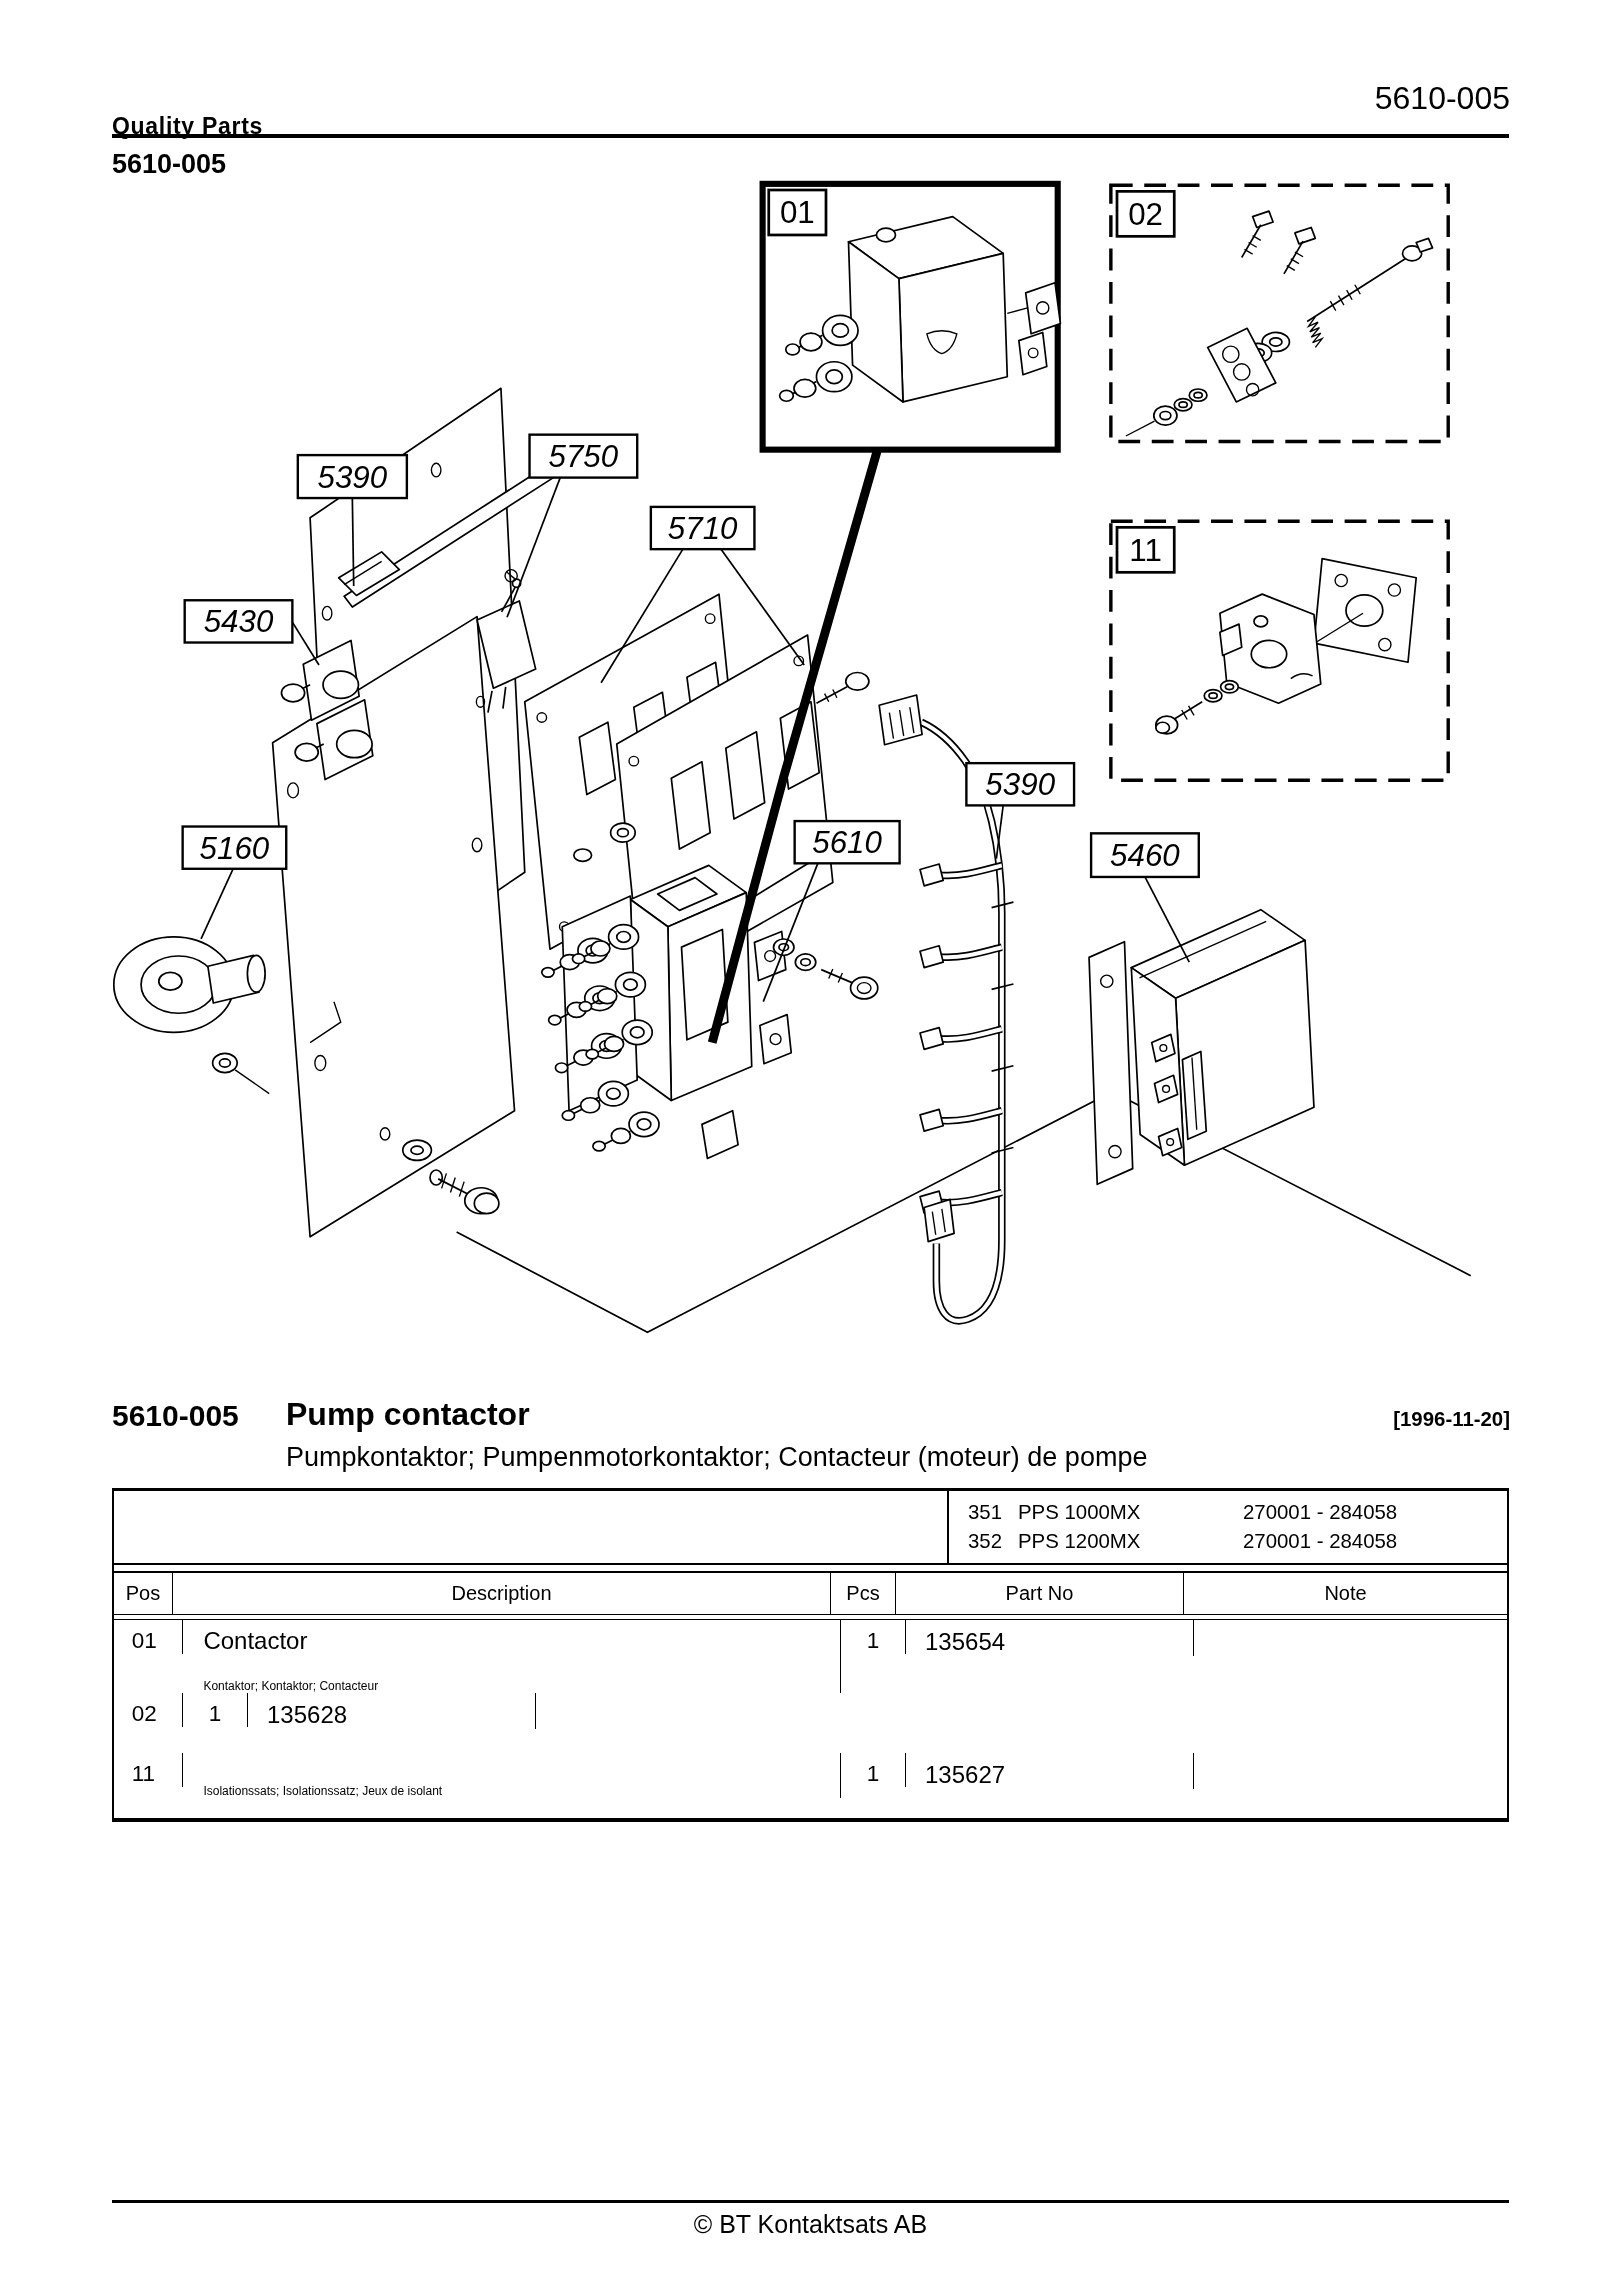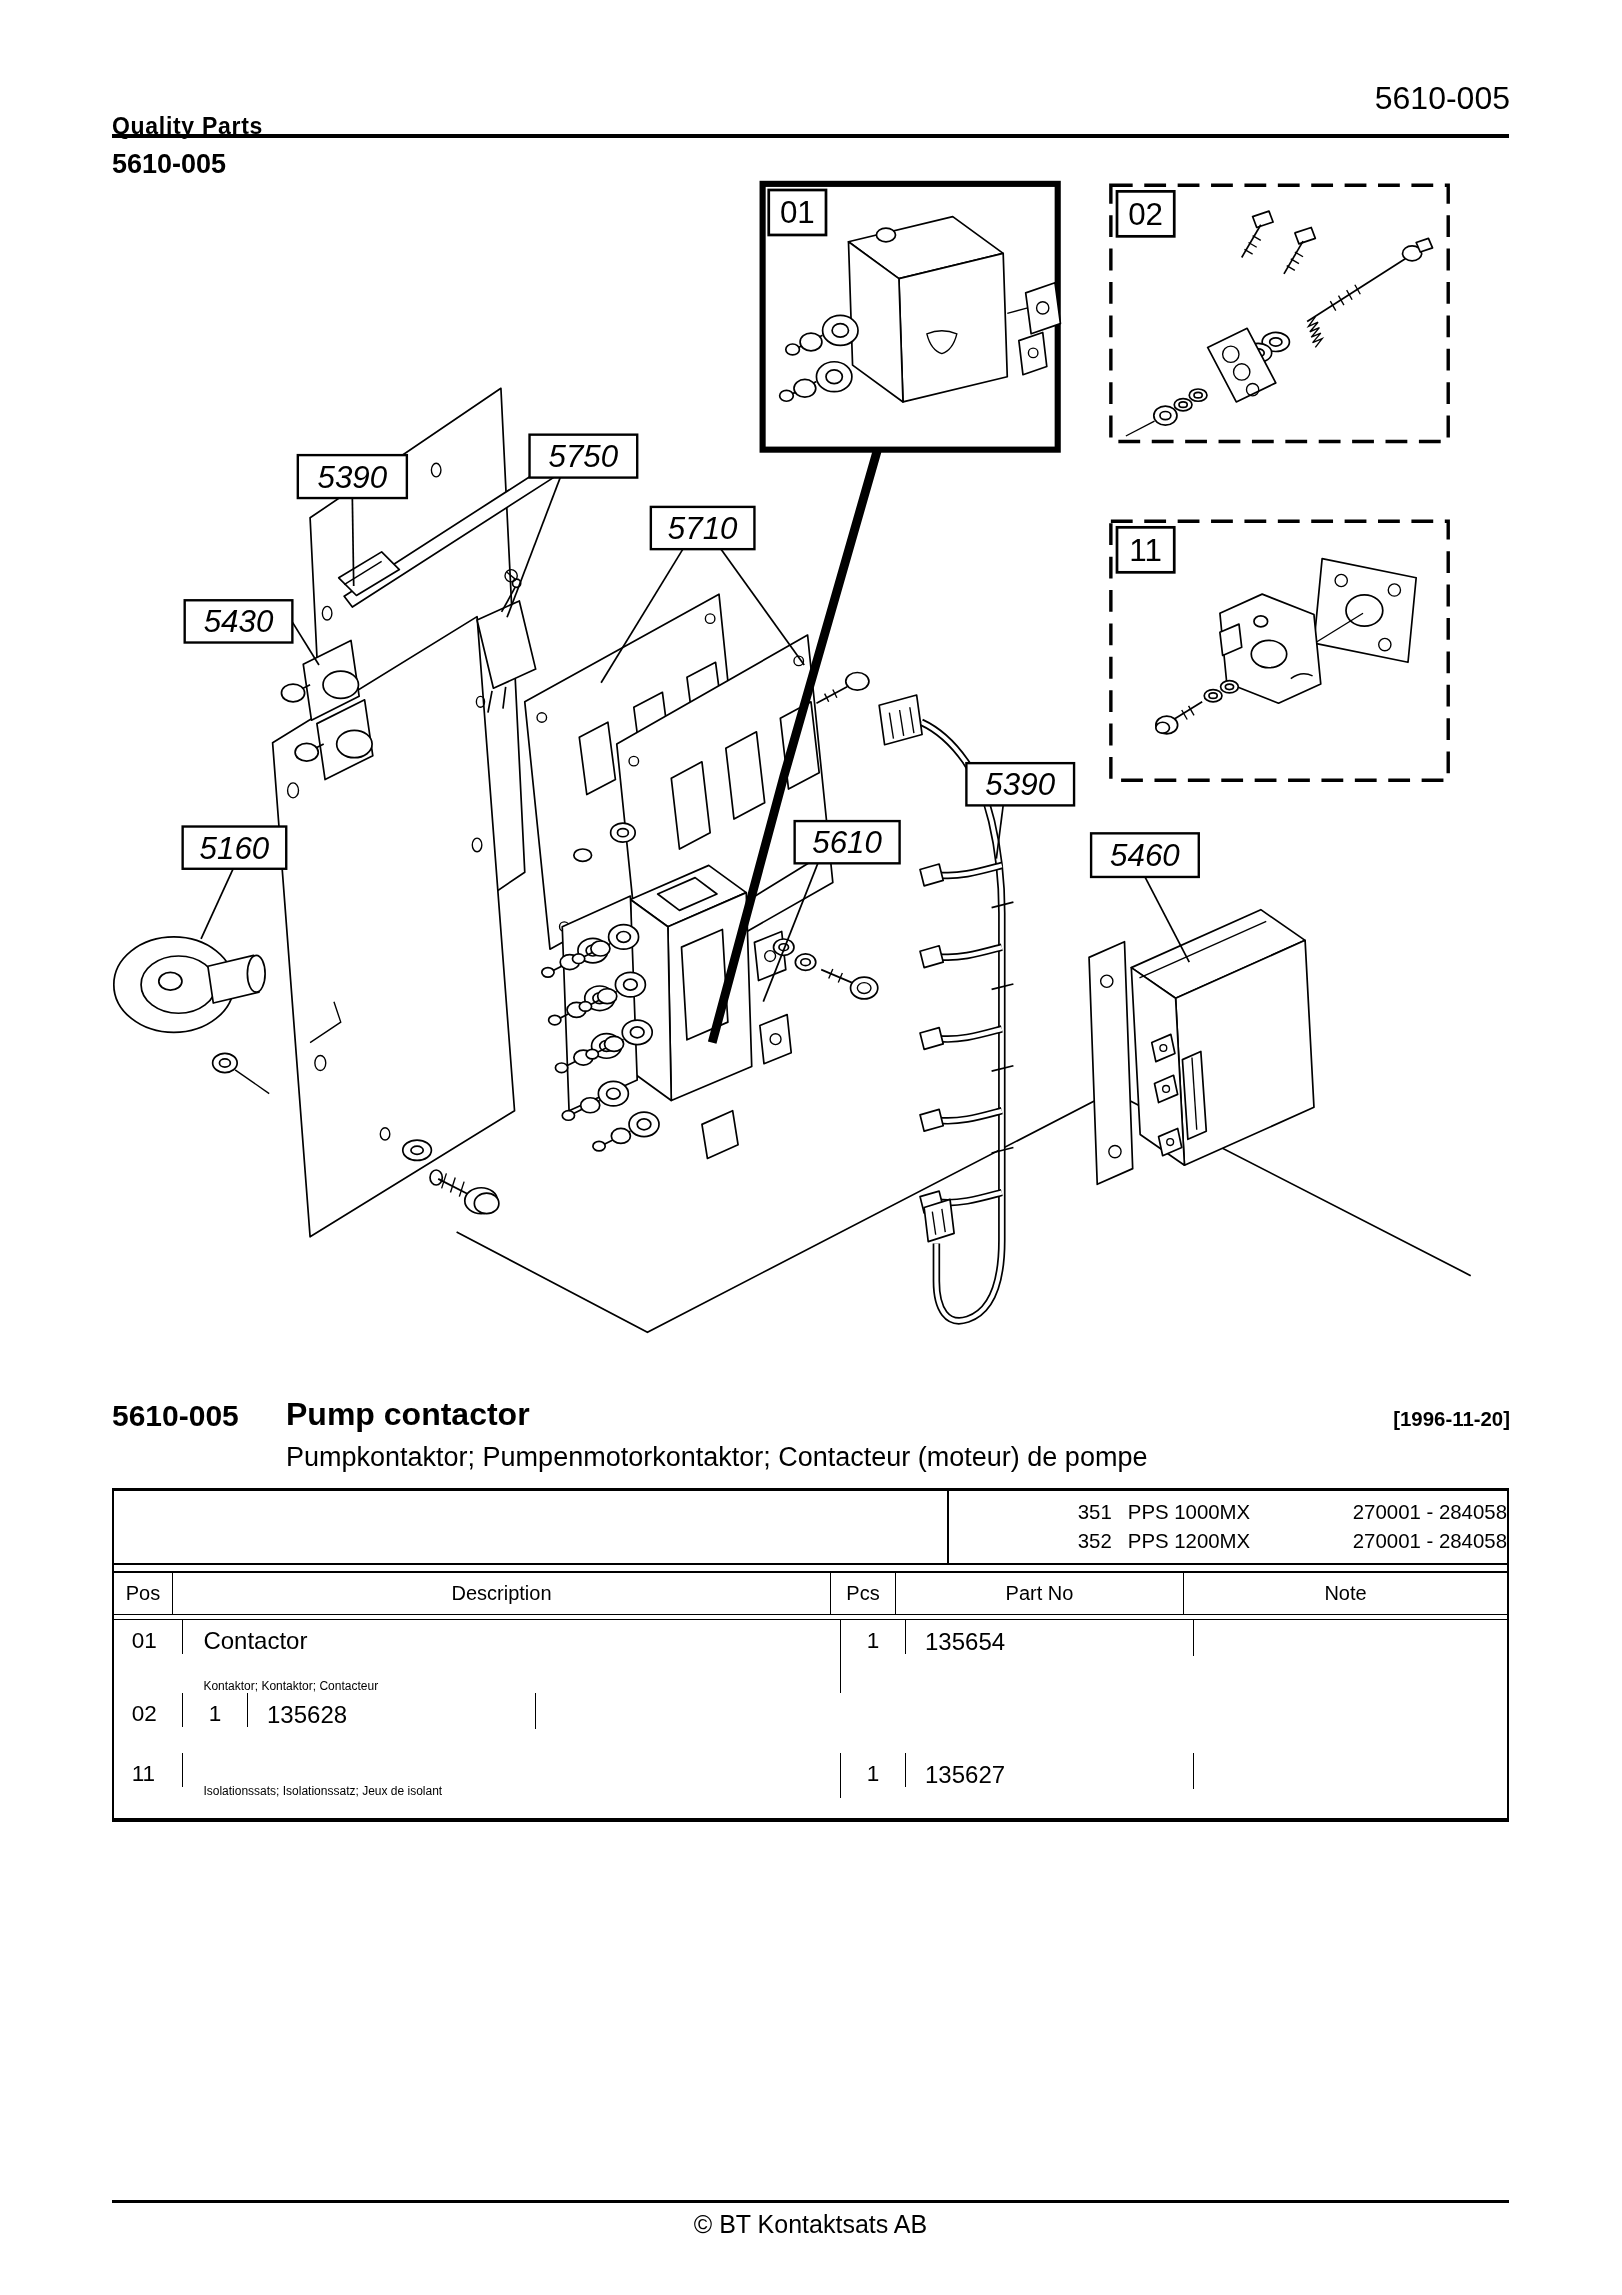--- a/index.html
+++ b/index.html
@@ -31,21 +31,21 @@
   
   .sec2-code { left:112px; top:1399px; font-size:30px; font-weight:bold; }
   .sec2-title { left:286px; top:1396px; font-size:32px; font-weight:bold; }
   .sec2-date { right:112px; top:1408px; font-size:20.4px; font-weight:bold; }
   .sec2-sub { left:286px; top:1442px; font-size:27px; }
   
   .tbl { left:112px; top:1488px; width:1397px; border:2px solid #000; border-top-width:3.4px; border-bottom-width:4.1px; box-sizing:border-box; }
   .band { position:relative; height:72px; }
   .band-divider { position:absolute; left:833px; top:0; width:2px; height:72px; background:#000; }
   .band-content { position:absolute; left:835px; top:6.8px; right:0; font-size:20.4px; }
-  .band-row { display:flex; height:29px; align-items:center;justify-content:flex-end; }
+  .band-row { display:flex; height:29px; align-items:center; }
   .m-code { width:50px; padding-left:19px; }
   .m-name { width:225px; }
   .dbl-heavy { height:5.5px; border-top:2px solid #000; border-bottom:2px solid #000; }
   .dbl-light { height:4.8px; border-top:1.4px solid #000; border-bottom:1.4px solid #000; }
   .hrow { display:flex; height:41px; align-items:center; font-size:20px; }
   .vr { border-right:1.4px solid #000; box-sizing:border-box; height:100%; }
   .cp { width:59px; text-align:center; }
   .cd { width:658px; text-align:center; }
   .cc { width:65px; text-align:center; }
   .cn { width:288px; text-align:center; }

